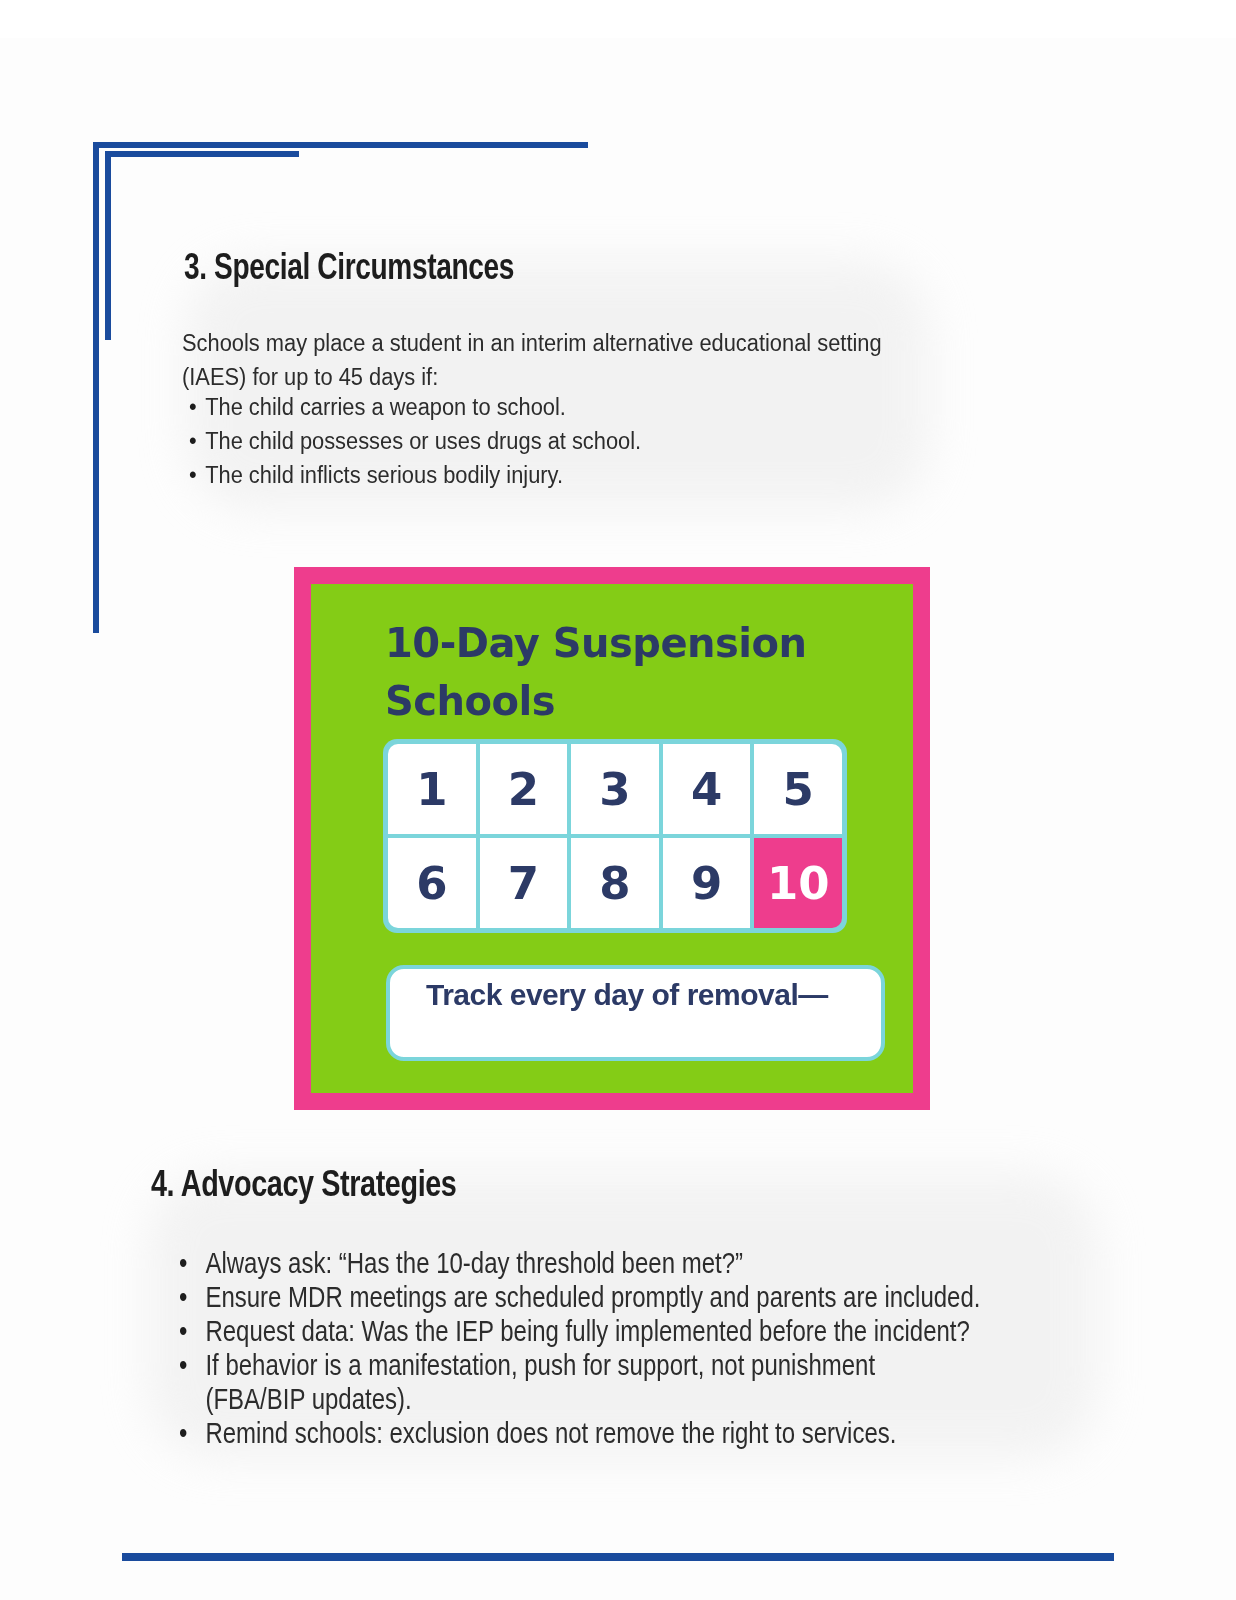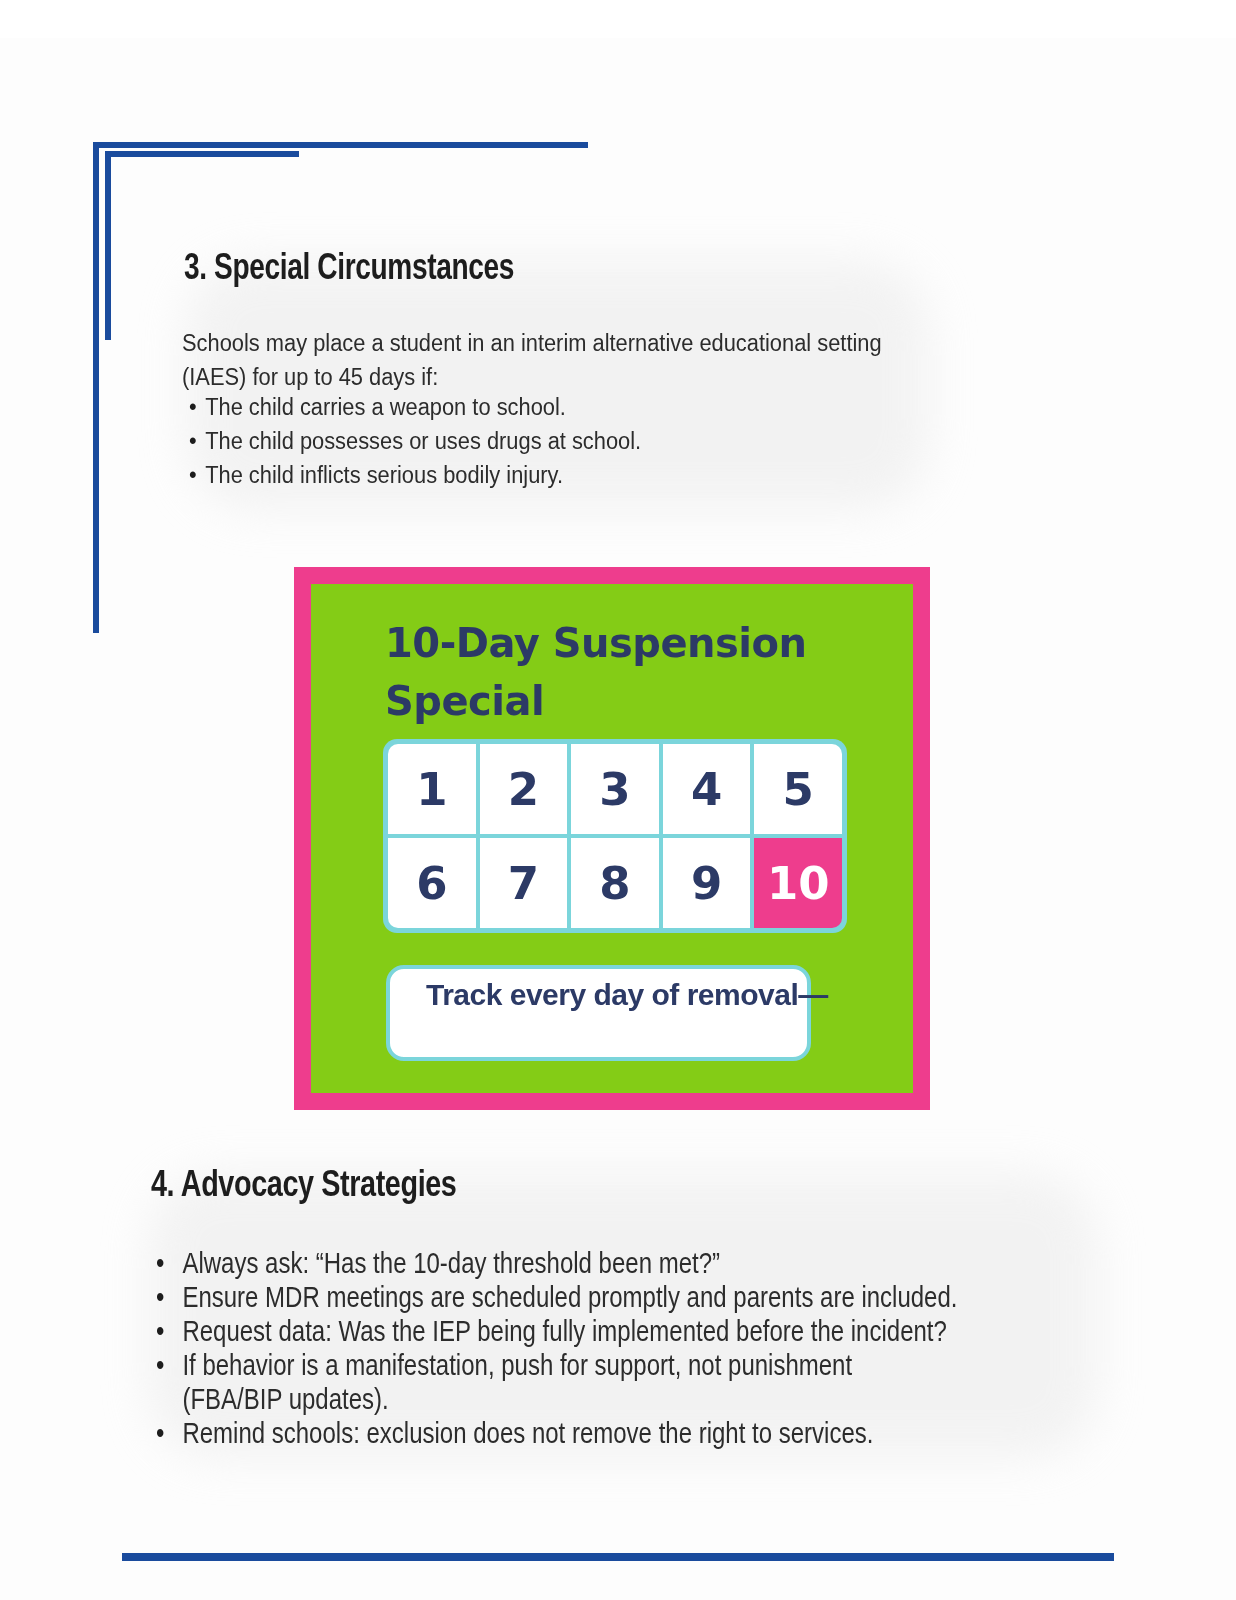--- a/index.html
+++ b/index.html
@@ -88,30 +88,30 @@
     font-family:"DejaVu Sans", sans-serif;
     font-size:45px;font-weight:bold;color:#2c3a66;
   }
   .cell.r1c1{border-top-left-radius:10px;}
   .cell.r1c5{border-top-right-radius:10px;}
   .cell.r2c1{border-bottom-left-radius:10px;}
   .cell.r2c5{border-bottom-right-radius:10px;}
   .cell.active{background:#ee3d8d;color:#ffffff;text-align:center;}
   .note{
     position:absolute;left:75px;top:381px;
-    width:425px;height:96px;box-sizing:border-box;
+    width:499px;height:96px;box-sizing:border-box;
     background:#ffffff;border:4px solid #7bd5db;border-radius:18px;
     padding:7px 0 0 36px;
     font-size:30px;font-weight:bold;line-height:38px;
     letter-spacing:-0.5px;color:#2c3a66;white-space:nowrap;
   }
   .note span{display:block;}
 
   
-  .bullets4{position:absolute;left:156px;top:1208px;}
+  .bullets4{position:absolute;left:179px;top:1208px;}
   .bullets4 li{
     position:relative;
     font-size:30px;line-height:34px;color:#2c2c2c;
     padding-left:33px;white-space:nowrap;
     transform:scaleX(0.80);transform-origin:left top;
   }
   .bullets4 li .second{display:block;}
 </style>
 </head>
 <body>
@@ -135,21 +135,21 @@
 
   <ul class="bullets3">
     <li>The child carries a weapon to school.</li>
     <li>The child possesses or uses drugs at school.</li>
     <li>The child inflicts serious bodily injury.</li>
   </ul>
 
   <div class="card">
     <h3 class="card-title">
       <span>10-Day Suspension</span>
-      <span>Special</span>
+      <span>Schools</span>
     </h3>
     <div class="day-grid">
       <div class="cell r1c1">1</div>
       <div class="cell">2</div>
       <div class="cell">3</div>
       <div class="cell">4</div>
       <div class="cell r1c5">5</div>
       <div class="cell r2c1">6</div>
       <div class="cell">7</div>
       <div class="cell">8</div>

